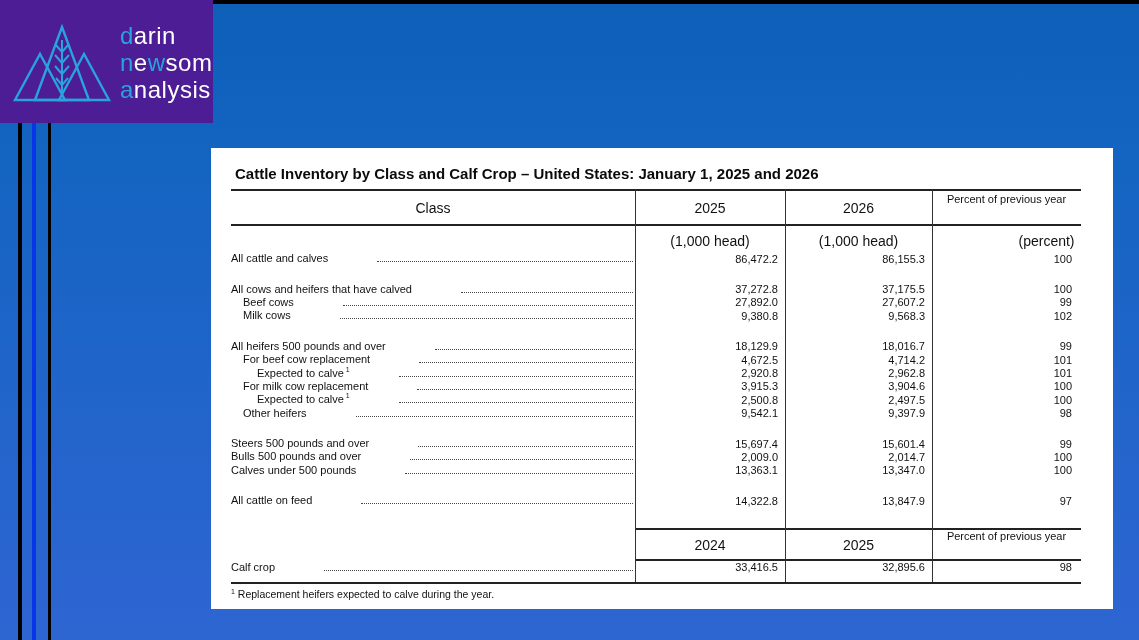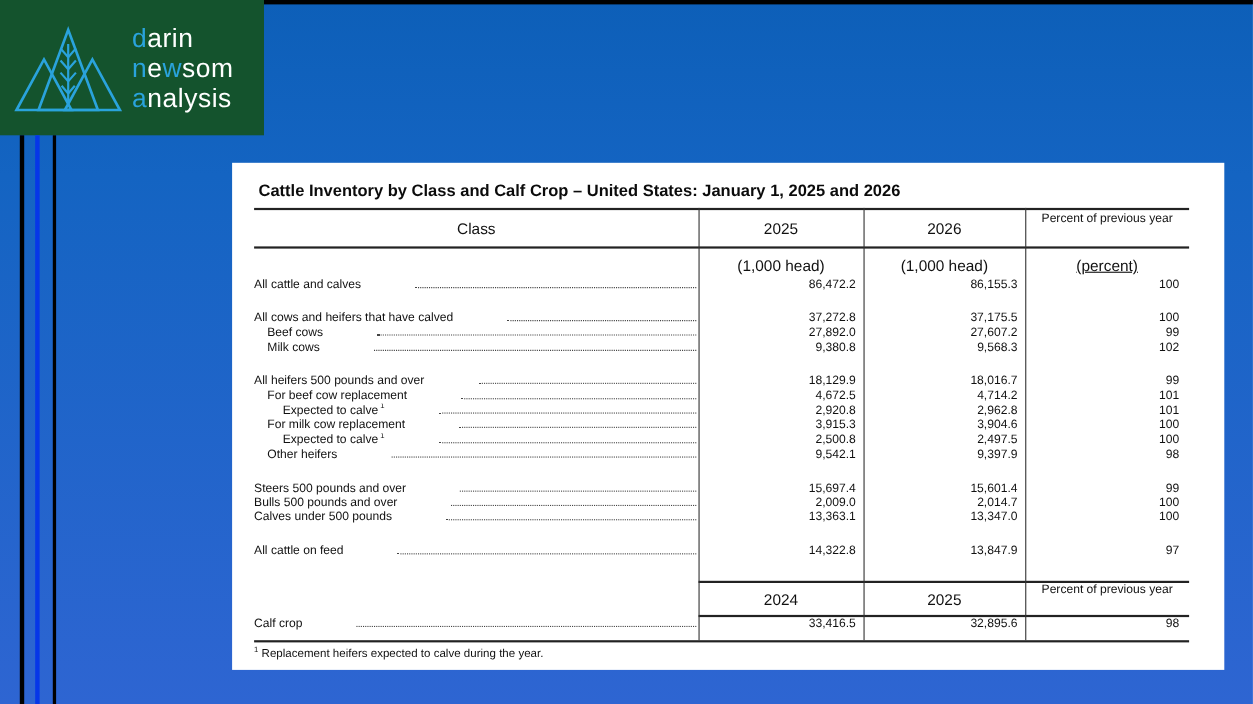--- a/index.html
+++ b/index.html
@@ -3,21 +3,21 @@
 <meta charset="utf-8">
 <style>
   html,body{margin:0;padding:0;}
   body{
     width:1139px;height:640px;position:relative;overflow:hidden;
     font-family:"Liberation Sans",sans-serif;
     background:linear-gradient(180deg,#0d5fb8 0%,#1464c2 25%,#2e65d2 100%);
   }
   .topbar{position:absolute;top:0;left:0;width:1139px;height:4px;background:#000;}
   
-  .logo-box{position:absolute;top:0;left:0;width:240px;height:123px;background:#14532d;}
+  .logo-box{position:absolute;top:0;left:0;width:213px;height:123px;background:#4c1d95;}
   .logo-icon{position:absolute;left:12px;top:20px;}
   .logo-text{position:absolute;left:120px;top:22px;font-size:24px;line-height:27px;
     letter-spacing:0.5px;color:#fff;font-weight:400;}
   .logo-text .accent{color:#2aa3dc;}
   
   .stripe{position:absolute;top:123px;bottom:0;height:517px;}
   .stripe-black1{left:18px;width:4px;background:#000;}
   .stripe-blue{left:32px;width:4px;background:#0636e8;}
   .stripe-black2{left:48px;width:3px;background:#000;}
   
@@ -87,21 +87,21 @@
   <div class="vline" style="left:574px;top:41px;height:393px;"></div>
   <div class="vline" style="left:721px;top:41px;height:393px;"></div>
 
   <div class="hcell" style="left:20px;top:52px;width:404px;">Class</div>
   <div class="hcell" style="left:424px;top:52px;width:150px;">2025</div>
   <div class="hcell" style="left:574px;top:52px;width:147px;">2026</div>
   <div class="hcell small" style="left:721px;top:45px;width:149px;">Percent of previous year</div>
 
   <div class="hcell" style="left:424px;top:85px;width:150px;">(1,000 head)</div>
   <div class="hcell" style="left:574px;top:85px;width:147px;">(1,000 head)</div>
-  <div class="hcell" style="left:721px;top:85px;width:149px;text-decoration:underline;">(percent)</div>
+  <div class="hcell" style="left:761px;top:85px;width:149px;">(percent)</div>
 
   <div class="rows">
       <div class="trow">
         <div class="c1">
           <span class="lbl">All cattle and calves</span>
           <span class="leader"></span>
         </div>
         <div class="c2">86,472.2</div>
         <div class="c3">86,155.3</div>
         <div class="c4">100</div>

